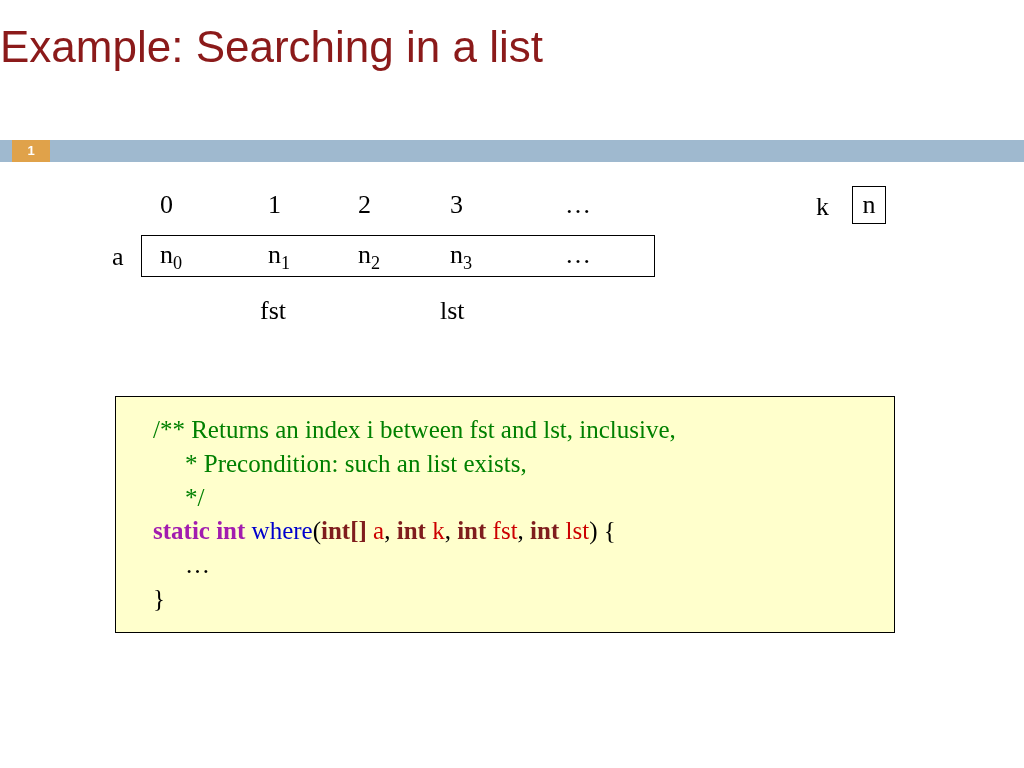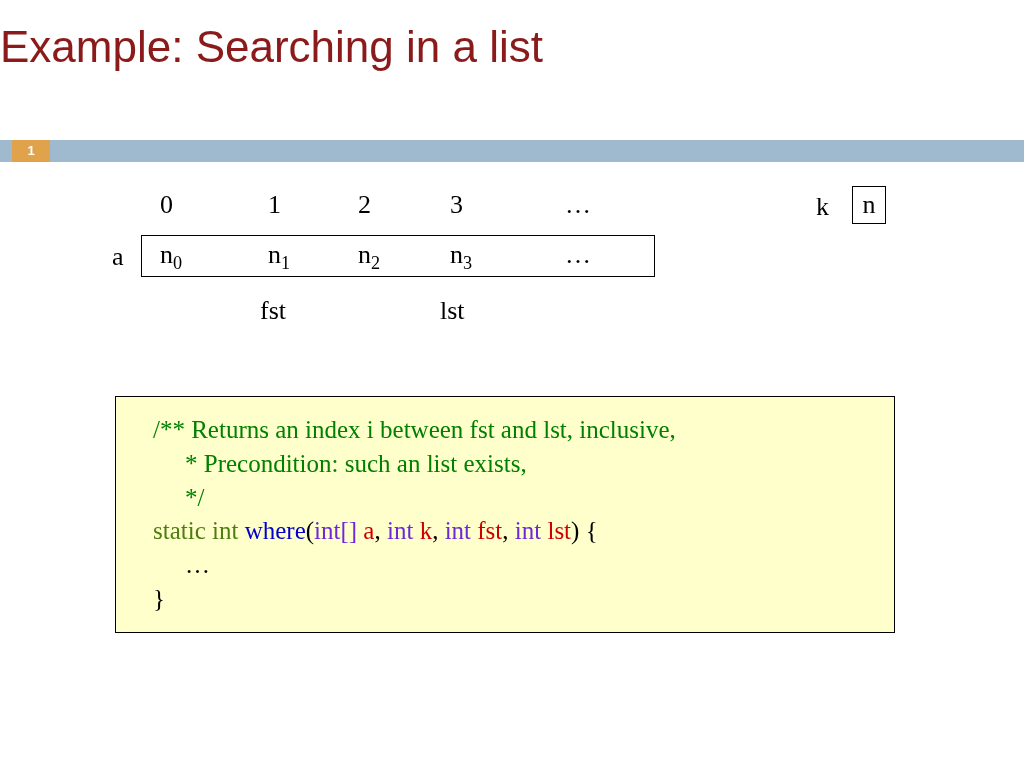--- a/index.html
+++ b/index.html
@@ -105,23 +105,23 @@
     width: 780px;
     border: 1px solid #000;
     background: #ffffcc;
     padding: 16px 20px 16px 37px;
     font-size: 25px;
     line-height: 1.35;
     box-sizing: border-box;
     margin-top: 30px;
   }
   .comment { color: #008000; }
-  .kw { color: #4d7c0f; font-weight: normal; }
+  .kw { color: #a21caf; font-weight: bold; }
   .fn { color: #0000cd; }
-  .type { color: #6d28d9; font-weight: normal; }
+  .type { color: #7f1d1d; font-weight: bold; }
   .param { color: #cc0000; }
   .indent1 { display: inline-block; width: 32px; }
 </style>
 </head>
 <body>
 
 <div class="slide">
   <div class="title">Example: Searching in a list</div>
 
   <div class="bar"></div>

